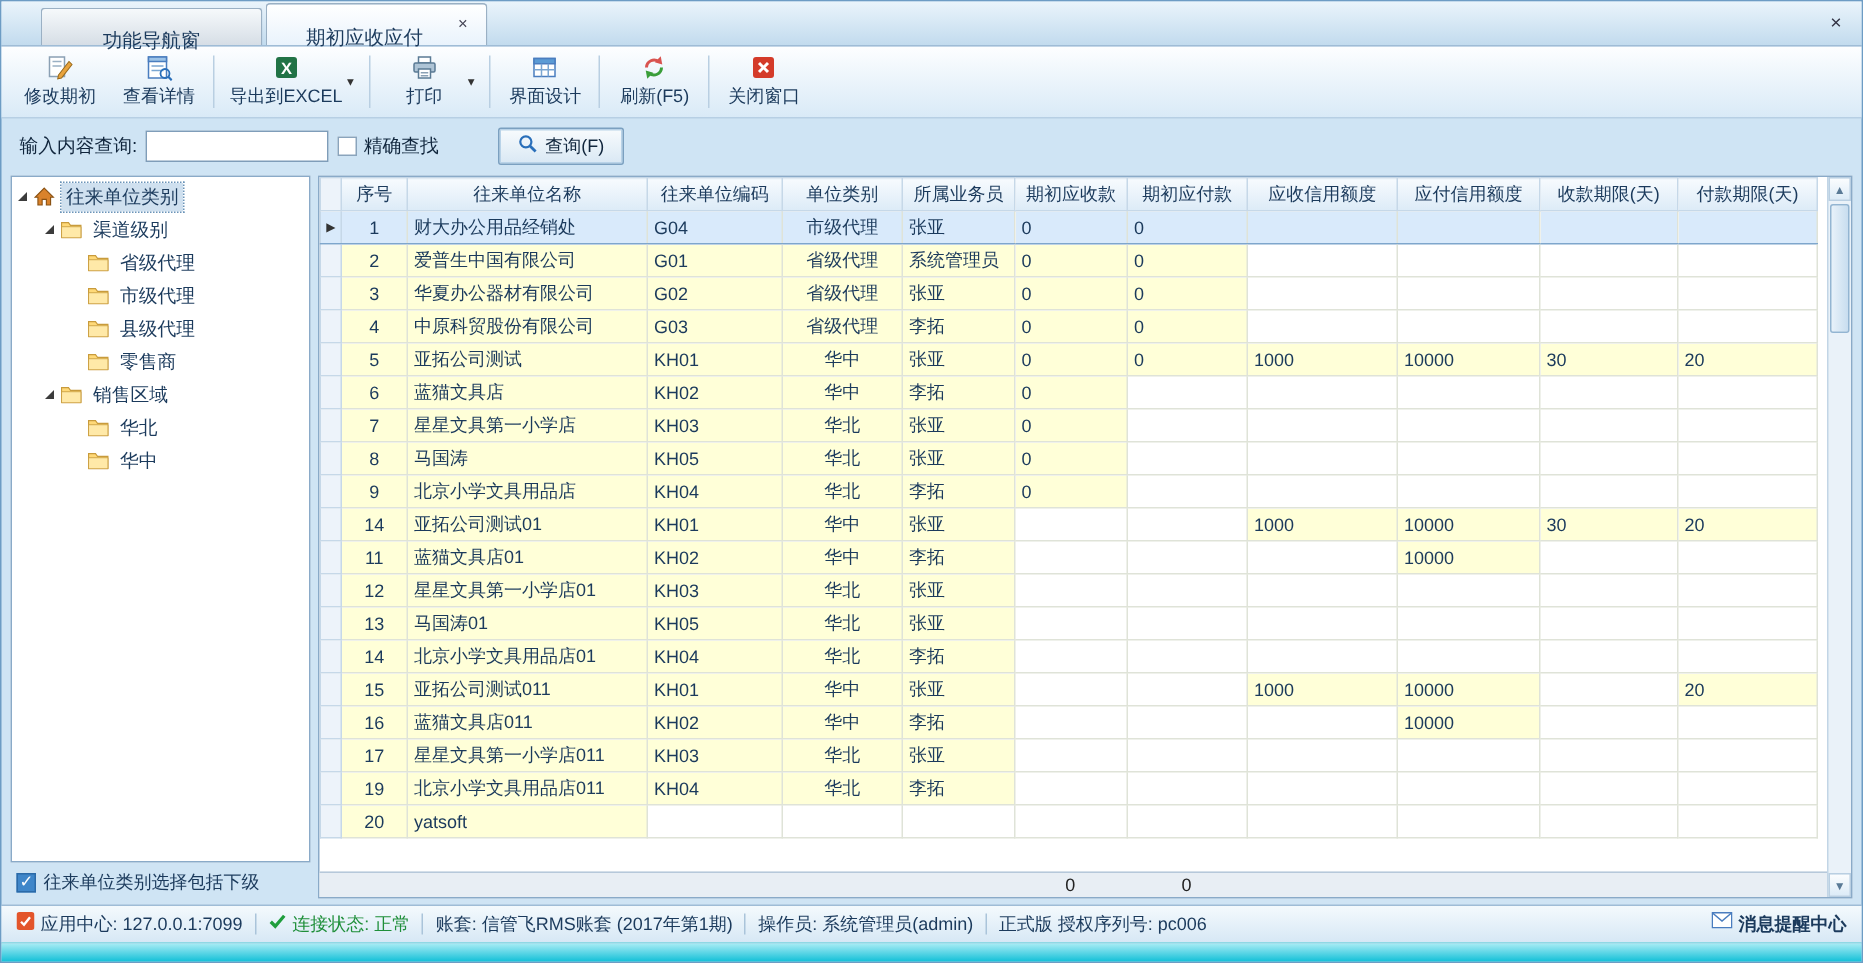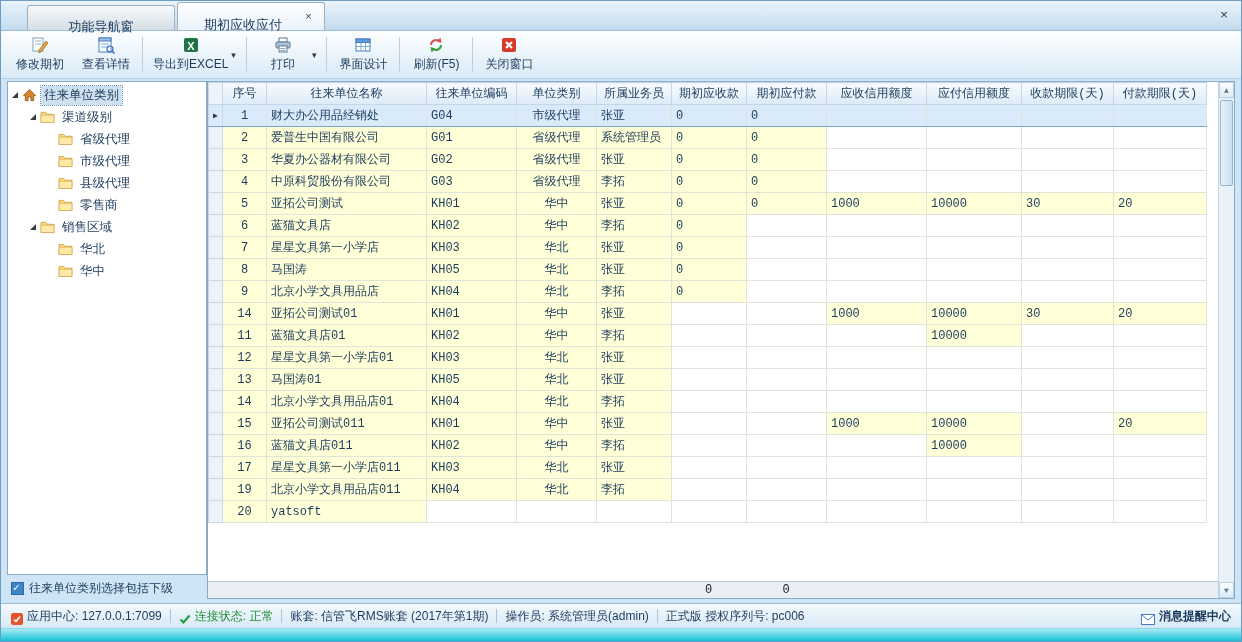--- a/index.html
+++ b/index.html
@@ -44,21 +44,21 @@
     display:inline-block; position:relative; }
   .box.checked { background:#3f86c9; border-color:#2b6aa8; }
   .box.checked::after { content:"✓"; position:absolute; left:1px; top:-2px;
     color:#fff; font-size:11px; font-weight:bold; }
   .qbtn { margin-left:34px; height:25px; display:flex; align-items:center; gap:5px;
     padding:0 12px; font-size:12px; color:#10253c; cursor:pointer;
     background:linear-gradient(#f8fbfd,#d9e8f4); border:1px solid #7ba0c0; border-radius:2px;
     box-shadow:0 0 0 1px #b9d3e8 inset; }
 
   
-  .content { flex:1; display:flex; padding:2px 6px 4px 6px; min-height:0;font-family:Liberation Mono, monospace; }
+  .content { flex:1; display:flex; padding:2px 6px 4px 6px; gap:5px; min-height:0; }
   .leftcol { width:200px; flex:0 0 200px; display:flex; flex-direction:column; }
   .tree-panel { flex:1; background:#fff; border:1px solid #8aaac8; overflow:hidden; padding-top:2px; }
   .tree-item { height:22px; display:flex; align-items:center; font-size:12.5px; color:#1b3a5c; cursor:pointer; }
   .tri { width:0; height:0; border-left:6px solid transparent; border-bottom:6px solid #3c3c3c;
     margin-right:4px; flex:0 0 auto; }
   .trisp { width:10px; flex:0 0 10px; }
   .nicon { margin-right:4px; display:flex; align-items:center; }
   .tree-item.tsel .tlab { background:#cfe0ef; outline:1px dotted #6a93b8; }
   .tlab { padding:1px 3px; white-space:nowrap; }
   .tree-footer { height:22px; flex:0 0 22px; display:flex; align-items:center; gap:5px;
@@ -86,21 +86,21 @@
     background:linear-gradient(#fbfdfe,#dcebf7); border:1px solid #b9cfe2; cursor:pointer; }
   .varr.vdown { position:absolute; bottom:0; left:0; right:0; }
   .vthumb { margin:2px 1px; height:86px; background:linear-gradient(90deg,#e8f2fa,#c8ddef);
     border:1px solid #93b5d2; border-radius:2px; cursor:grab; }
 
   
   .statusbar { height:25px; flex:0 0 25px; background:linear-gradient(#f4fafd,#d7e8f5);
     border-top:1px solid #9fbcd6; display:flex; align-items:center; gap:8px;
     font-size:12px; color:#1b3a5c; padding:0 10px; }
   .ssep { width:1px; height:14px; background:#aac4da; }
-  .sseg { display:flex; align-items:flex-end; gap:4px; white-space:nowrap; }
+  .sseg { display:flex; align-items:flex-start; gap:4px; white-space:nowrap; }
   .sright { margin-left:auto; cursor:pointer;font-weight:bold; }
   .sicon { display:flex; align-items:center; }
   .bottomstrip { height:13px; flex:0 0 13px;
     background:linear-gradient(#a8ecf4,#14c0d8); border-top:1px solid #8fd8e4; }
 </style>
 </head>
 <body>
 
 <div class="window">
 
@@ -210,20 +210,35 @@
               <rect x="2" y="2" width="14" height="14" rx="2" fill="#d43b2a"></rect>
               <line x1="6" y1="6" x2="12" y2="12" stroke="#fff" stroke-width="2"></line>
               <line x1="12" y1="6" x2="6" y2="12" stroke="#fff" stroke-width="2"></line>
             </svg>
           </span>
         <span class="tlabel">关闭窗口</span>
       </div>
     </div>
   </div>
 
+  <div class="searchrow">
+    <span>输入内容查询:</span>
+    <input type="text" value="" style="">
+    <label class="chk">
+      <span class="box"></span>
+      <span>精确查找</span>
+    </label>
+    <div class="qbtn">
+      <span><svg width="13" height="13" viewBox="0 0 14 14">
+            <circle cx="6" cy="6" r="4" fill="none" stroke="#2a6fba" stroke-width="1.6"></circle>
+            <line x1="9" y1="9" x2="13" y2="13" stroke="#2a6fba" stroke-width="2"></line>
+          </svg></span>
+      <span>查询(F)</span>
+    </div>
+  </div>
 
   <div class="content">
     <div class="leftcol">
       <div class="tree-panel" id="tree">
           <div class="tree-item tsel" style="padding-left: 4px;">
             <span class="tri"></span>
             <span class="nicon">
               <svg width="15" height="15" viewBox="0 0 16 16">
                 <path d="M8 1.5 L14.5 8 H12.5 V13.5 H9.5 V9.5 H6.5 V13.5 H3.5 V8 H1.5 Z" fill="#d9822b" stroke="#8a5214" stroke-width="0.8"></path>
               </svg>

